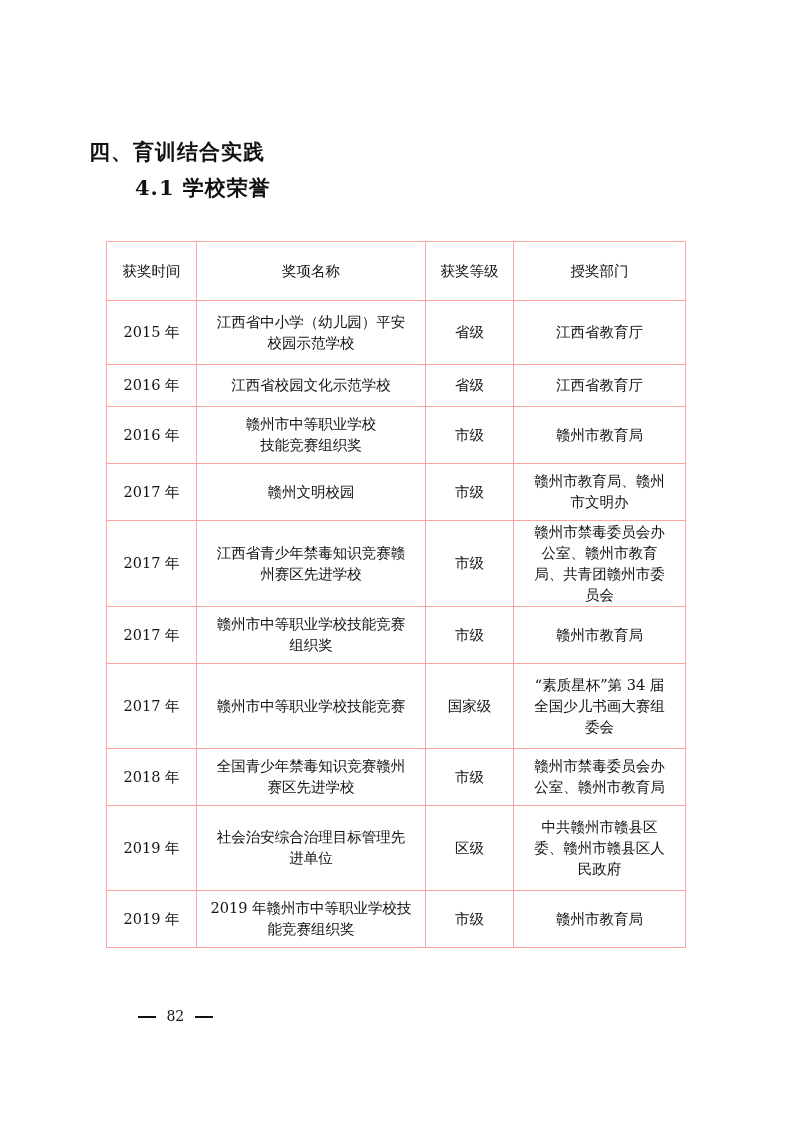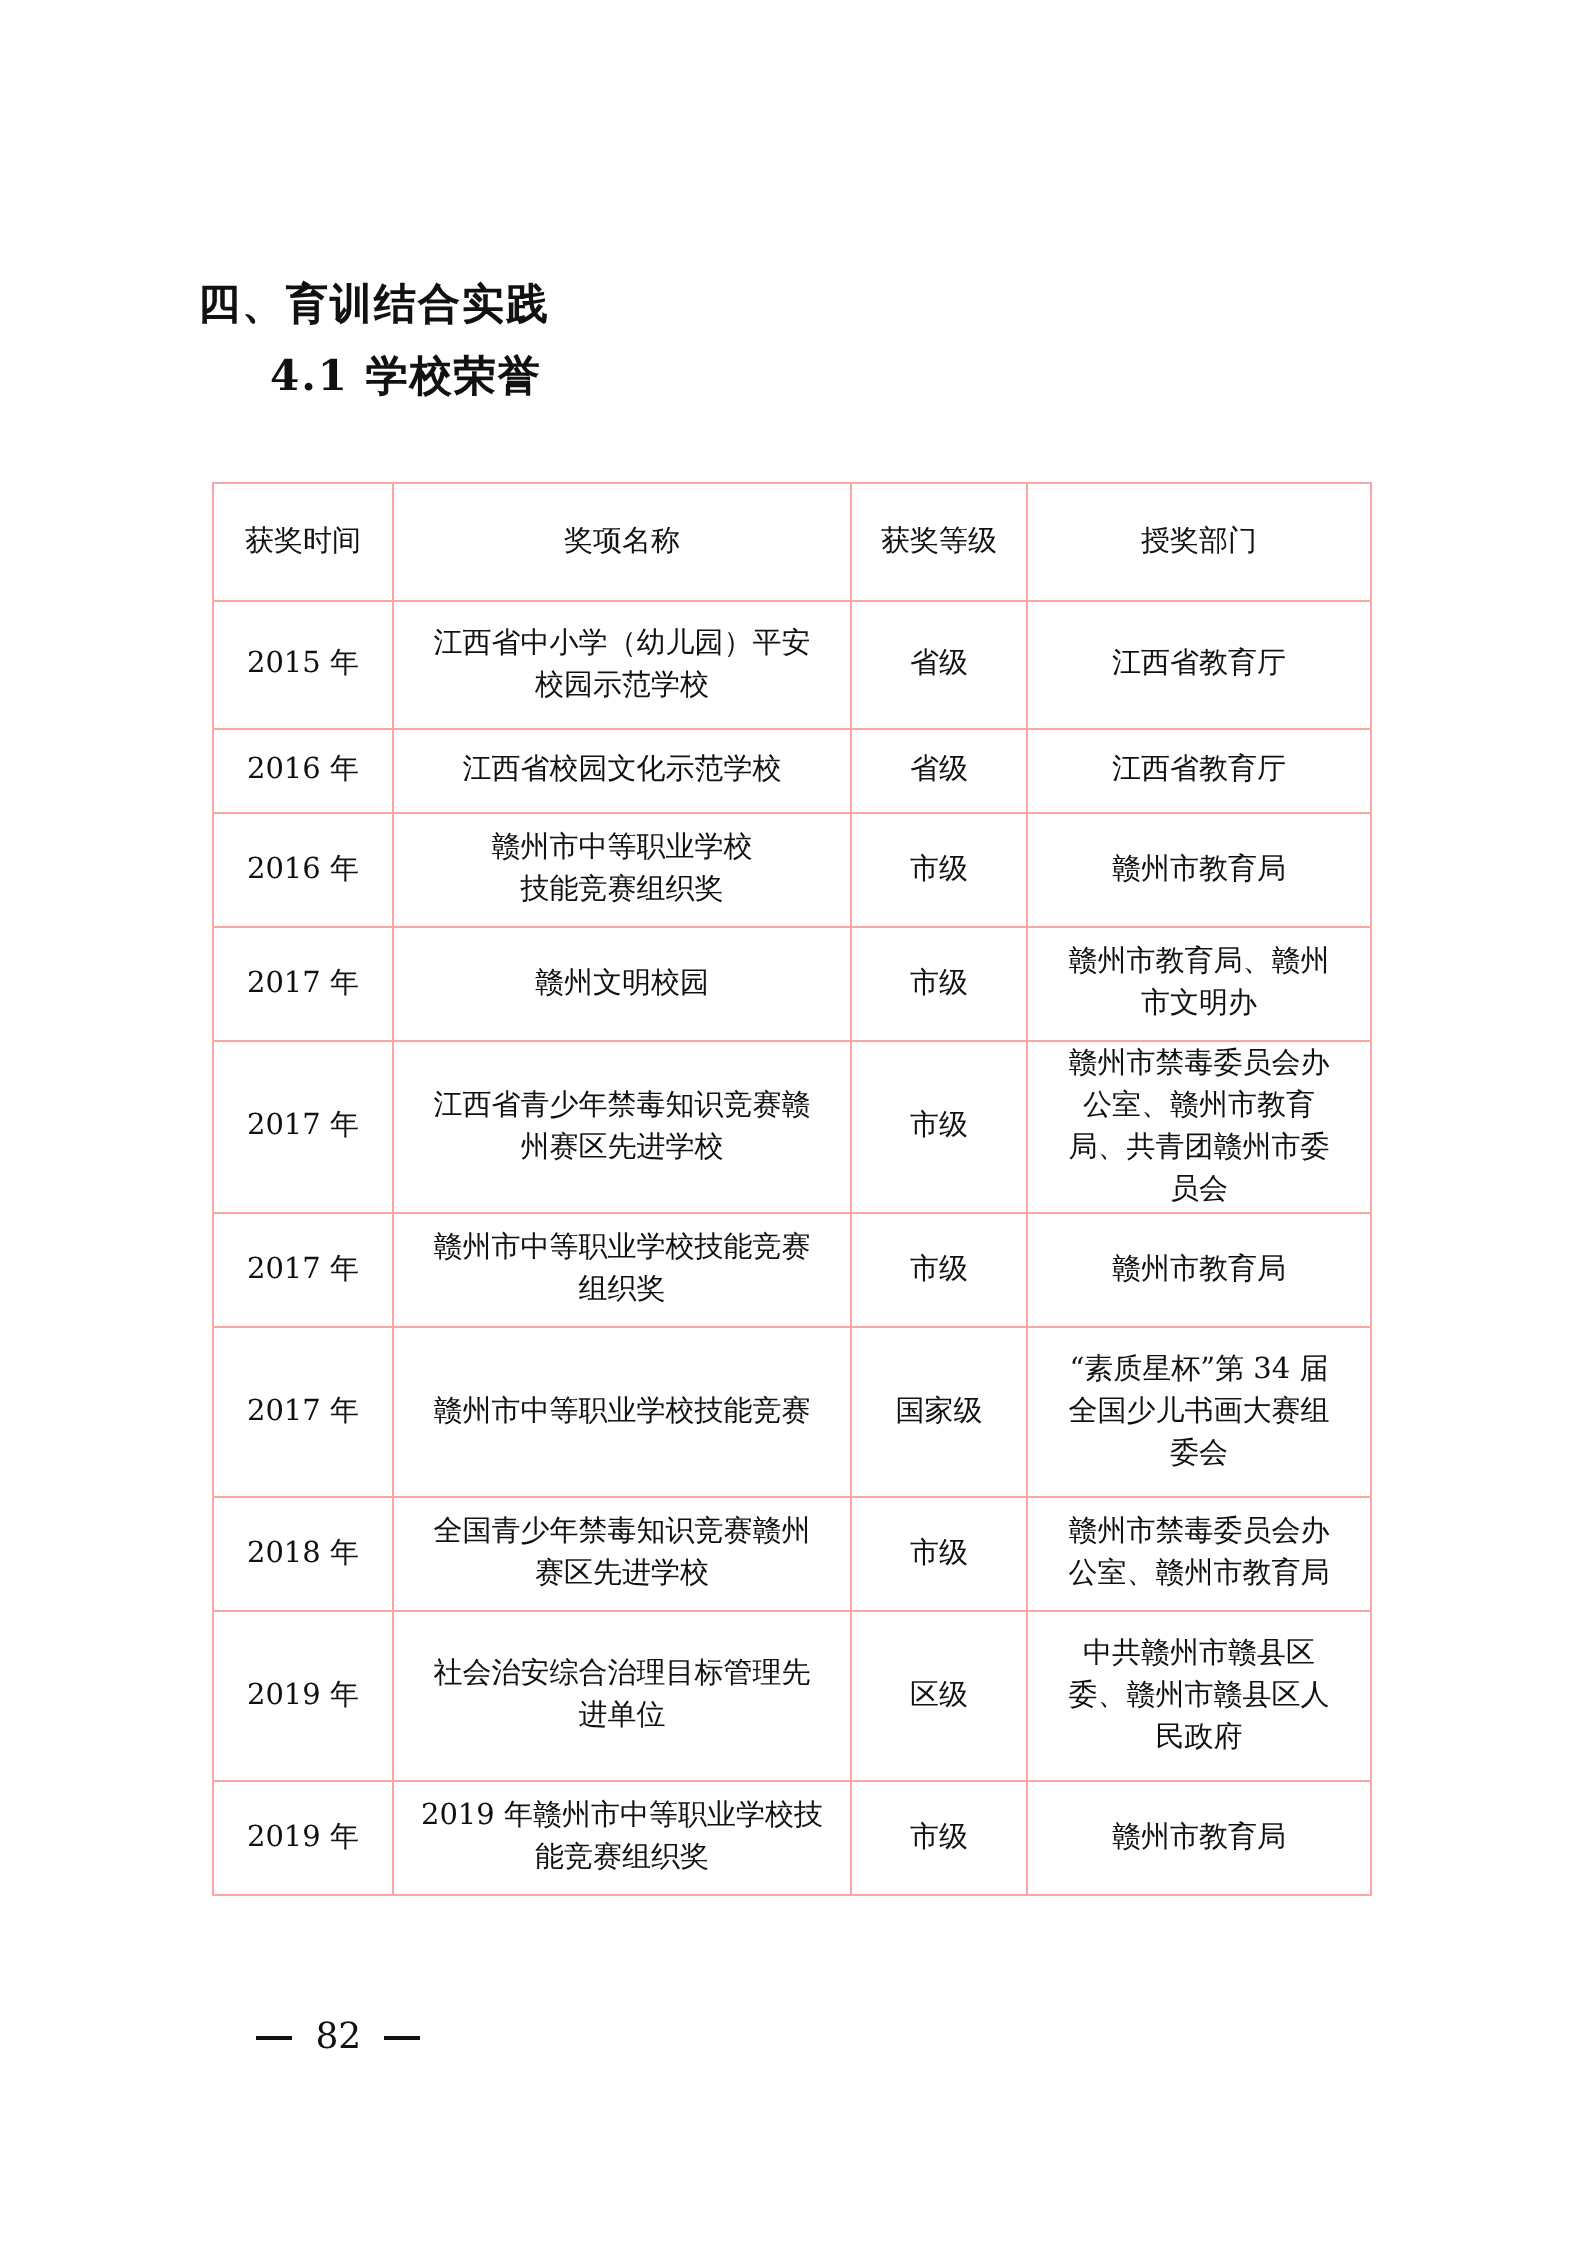--- a/index.html
+++ b/index.html
@@ -1,28 +1,28 @@
 <!DOCTYPE html>
 <html><head>
 <meta charset="utf-8">
 <style>
   html, body { margin:0; padding:0; background:#ffffff; }
   body { width:794px; height:1123px; position:relative; overflow:hidden;
          font-family:"DejaVu Serif","Liberation Serif",serif; color:#111; }
-  .h1 { position:absolute; left:99px; top:138px; font-size:21px; font-weight:bold;
+  .h1 { position:absolute; left:89px; top:138px; font-size:21px; font-weight:bold;
         font-family:"DejaVu Sans","Liberation Sans",sans-serif; letter-spacing:1px; }
   .h2 { position:absolute; left:104px; top:174px; font-size:21px; font-weight:bold;
         font-family:"DejaVu Serif","Liberation Serif",serif; letter-spacing:1px;margin-left:31px; }
   table { position:absolute; left:106px; top:241px; border-collapse:collapse;
           font-size:14.5px; }
   td { border:1px solid #fca5a5; text-align:center; vertical-align:middle;
        line-height:21px; padding:0 8px; }
   col.c1 { width:90px; } col.c2 { width:229px; } col.c3 { width:88px; } col.c4 { width:172px; }
   .cell-inner { white-space:pre-line; }
-  .footer { position:absolute; left:128px; top:1008px; font-size:18px; }
+  .footer { position:absolute; left:138px; top:1008px; font-size:14px; }
   .dash { display:inline-block; width:18px; height:2px; background:#111; vertical-align:middle; }
 </style>
 </head>
 <body>
 
 <div class="h1">四、育训结合实践</div>
 <div class="h2">4.1 学校荣誉</div>
 
 <table>
   <colgroup>

